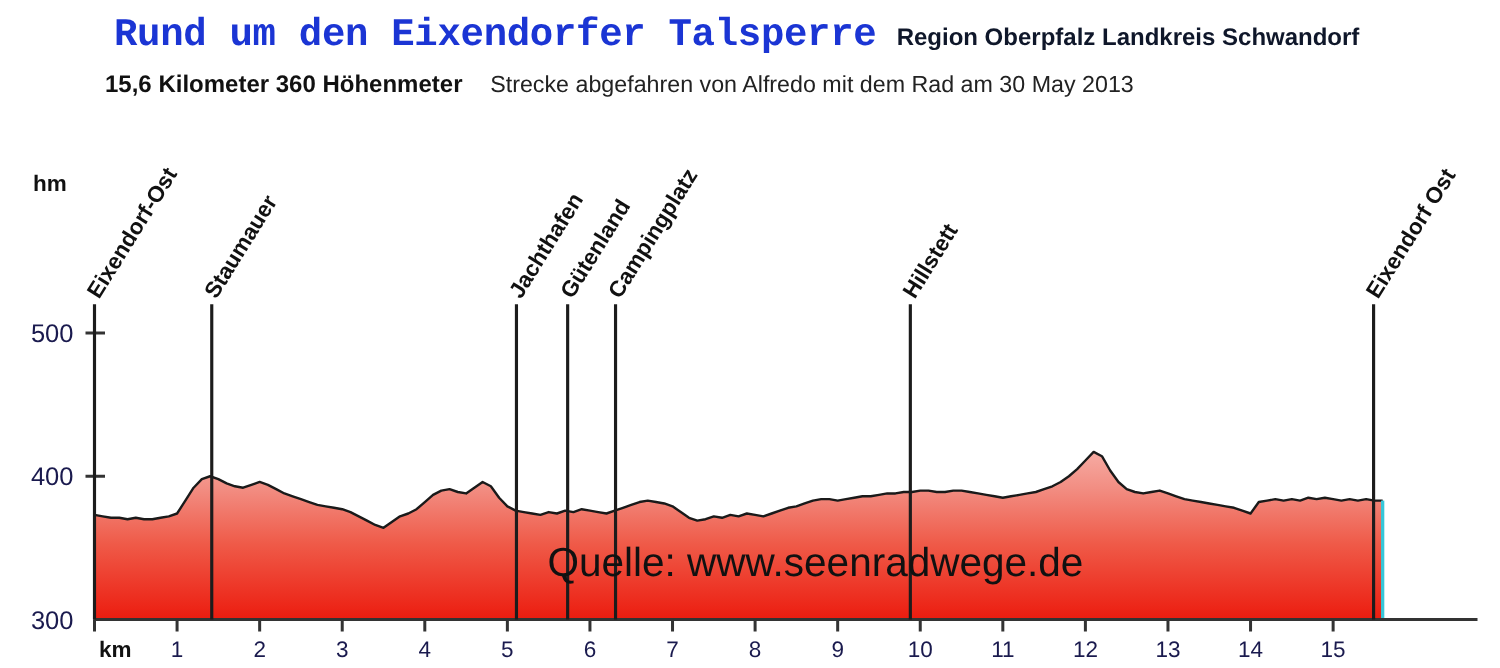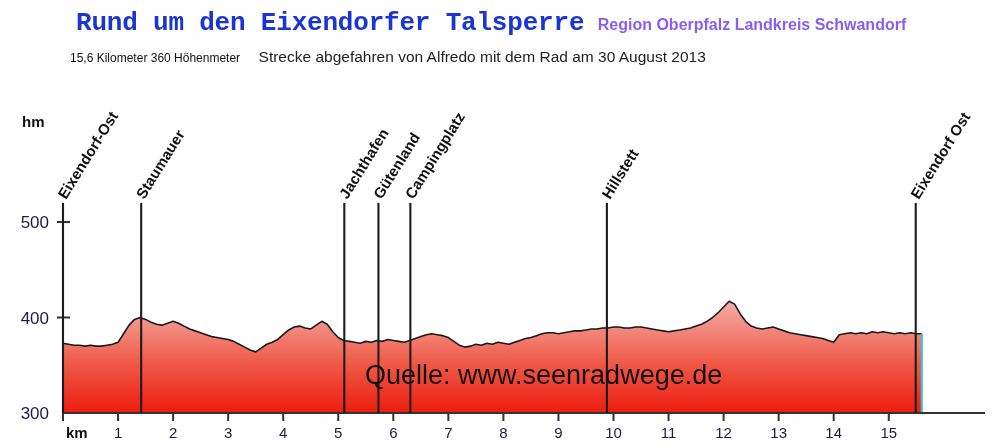--- a/index.html
+++ b/index.html
@@ -4,23 +4,23 @@
 <style>
   html,body{margin:0;padding:0;background:#ffffff;}
   body{width:1000px;height:445px;overflow:hidden;
        font-family:"Liberation Sans","DejaVu Sans",sans-serif;color:#000;}
   #page{position:relative;width:1000px;height:445px;background:#fff;}
 
   
   .hdr{position:absolute;left:0;top:0;width:1000px;}
   .hdr-line1{position:absolute;left:76px;top:8px;white-space:nowrap;}
   .title-main{font-size:26px;font-weight:bold;color:#1b35d4;letter-spacing:-0.2px;font-family:Liberation Mono, monospace;}
-  .title-sub{font-size:16px;font-weight:bold;color:#8b5cf6;margin-left:9px;}
+  .title-sub{font-size:16px;font-weight:bold;color:#0f172a;margin-left:9px;}
   .hdr-line2{position:absolute;left:70px;top:48px;white-space:nowrap;}
-  .stats{font-size:12px;font-weight:normal;color:#111;}
+  .stats{font-size:16px;font-weight:bold;color:#111;}
   .desc{font-size:15.5px;font-weight:normal;color:#222;margin-left:14px;}
 
   
   .plot{position:absolute;left:0;top:95px;width:1000px;height:350px;}
   svg{display:block;}
 
   .axis-line{stroke:#333;stroke-width:2;fill:none;}
   .tick{stroke:#333;stroke-width:2;}
   .ytick-label{font-size:17px;fill:#1a1a4e;font-family:"Liberation Sans",sans-serif;}
   .xtick-label{font-size:15px;fill:#1a1a4e;font-family:"Liberation Sans",sans-serif;}
@@ -39,21 +39,21 @@
 
 <div id="page">
 
   <div class="hdr">
     <div class="hdr-line1">
       <span class="title-main">Rund um den Eixendorfer Talsperre</span>
       <span class="title-sub">Region Oberpfalz Landkreis Schwandorf</span>
     </div>
     <div class="hdr-line2">
       <span class="stats">15,6 Kilometer 360 Höhenmeter</span>
-      <span class="desc">Strecke abgefahren von Alfredo mit dem Rad am 30 August 2013</span>
+      <span class="desc">Strecke abgefahren von Alfredo mit dem Rad am 30 May 2013</span>
     </div>
   </div>
 
   <div class="plot">
     <svg id="chart-svg" width="1000" height="350" viewBox="0 0 1000 350">
       <defs>
         <linearGradient id="areaGrad" x1="0" y1="0" x2="0" y2="1">
           <stop offset="0%" stop-color="#f6aba3"></stop>
           <stop offset="22%" stop-color="#f28d82"></stop>
           <stop offset="55%" stop-color="#ef5a48"></stop>

